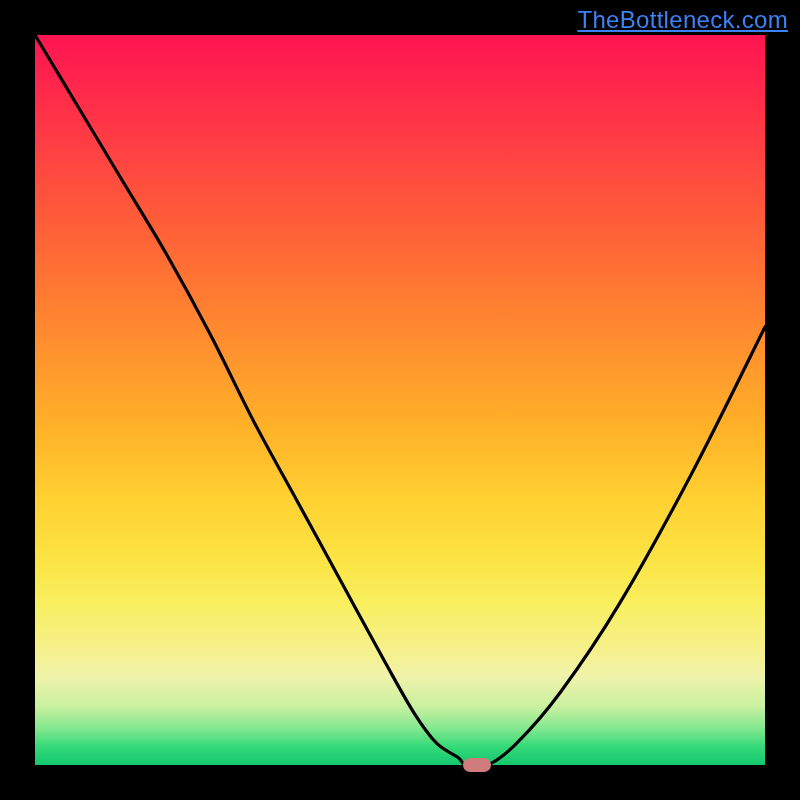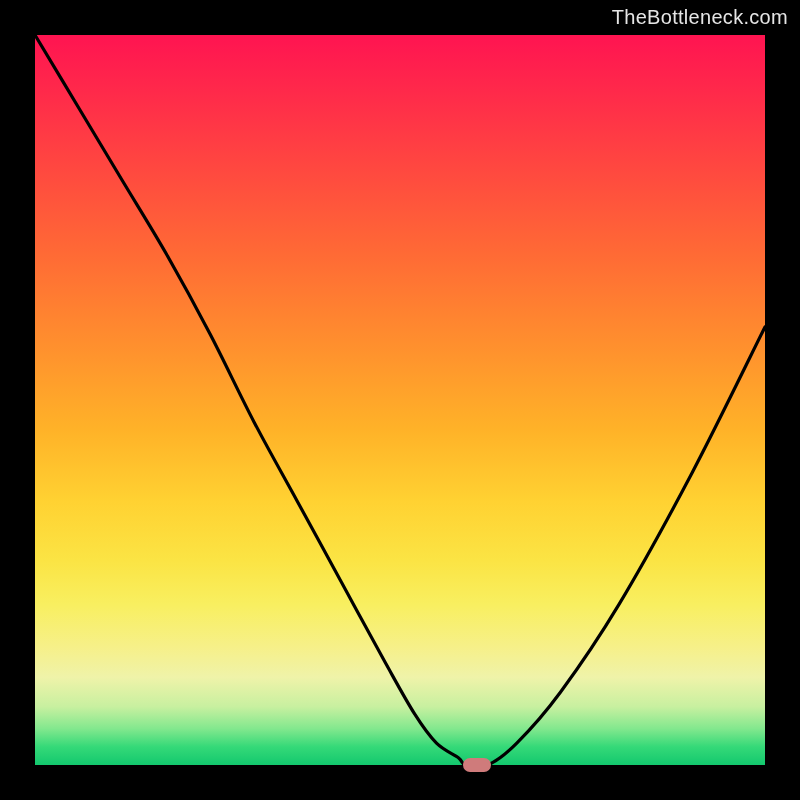--- a/index.html
+++ b/index.html
@@ -40,25 +40,26 @@
       #c8f0a0 92%,
       #83e88e 95%,
       #35d978 97.5%,
       #13c86e 100%
     );
   }
   .watermark {
     position: absolute;
     top: 6px;
     right: 12px;
-    color: #e5e5e5;
-    font-size: 20px;
+    color: #3b82f6;
+    font-size: 24px;
     font-weight: 500;
     letter-spacing: 0.3px;
     user-select: none;
+    text-decoration: underline;
   }
   svg.curve {
     position: absolute;
     left: 0;
     top: 0;
     width: 730px;
     height: 730px;
     overflow: visible;
   }
   .marker {

